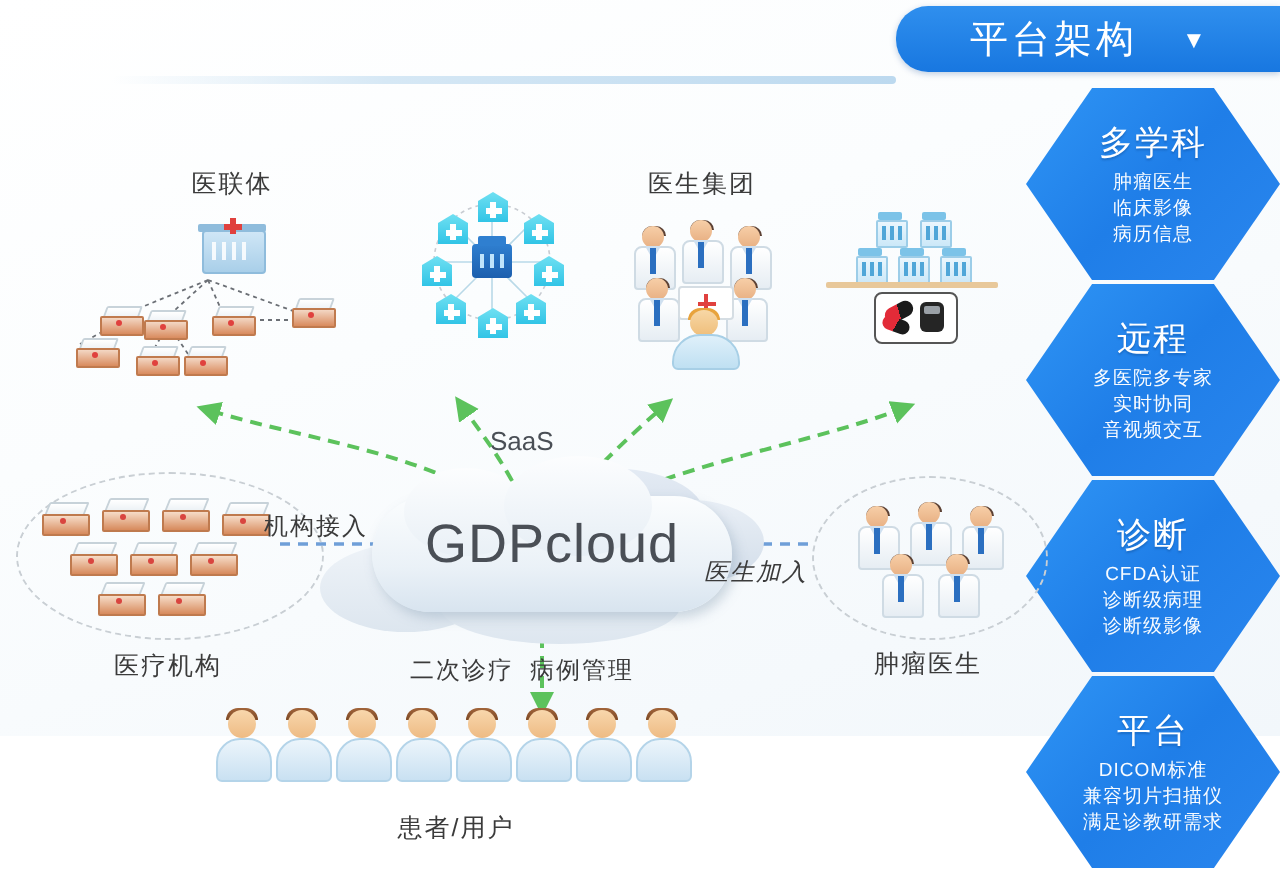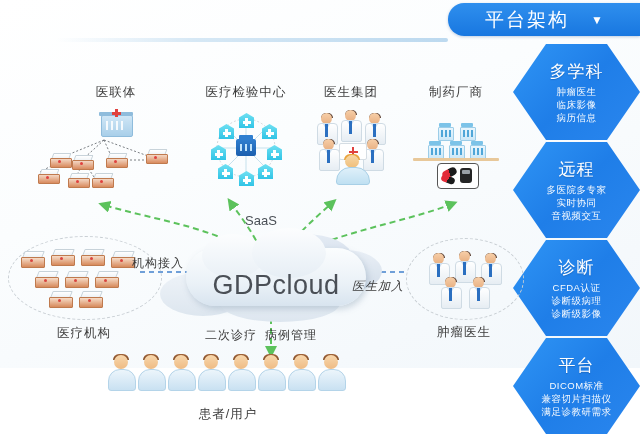--- a/index.html
+++ b/index.html
@@ -153,21 +153,21 @@
     background:linear-gradient(180deg,#eef3f8 0%,#dde6ef 100%);}
   #cloud .main{
     position:absolute;left:26px;top:20px;width:180px;height:58px;border-radius:29px;
     background:linear-gradient(180deg,#fbfdfe 0%,#eaf1f7 62%,#d8e4ef 100%);
     box-shadow:2px 3px 6px rgba(120,145,170,.35);
   }
   #cloud .puff-a{left:42px;top:6px;width:62px;height:44px;
     background:linear-gradient(180deg,#fcfdfe 0%,#e9f0f6 100%);}
   #cloud .puff-b{left:92px;top:0px;width:74px;height:50px;
     background:linear-gradient(180deg,#fcfdfe 0%,#e6eef5 100%);}
-  #cloud-text{position:absolute;left:26px;top:28px;width:180px;height:58px;
+  #cloud-text{position:absolute;left:26px;top:15px;width:180px;height:58px;
     display:flex;align-items:center;justify-content:center;
     font-size:27px;color:#4a4f56;letter-spacing:.5px;z-index:5;}
 
   
   .conn-lbl{position:absolute;font-size:12px;color:#3b3b3b;letter-spacing:1px;white-space:nowrap;}
   #lbl-saas{left:245px;top:213px;font-size:13px;color:#4a4f56;letter-spacing:0;}
   #lbl-access{left:132px;top:255px;}
   #lbl-join{left:352px;top:278px;font-style:italic;}
   #lbl-second{left:205px;top:327px;}
   #lbl-case{left:265px;top:327px;}
@@ -307,21 +307,20 @@
         </div>
       <div class="bldg" style="left:46px;top:64px">
         <div class="b-top"></div>
           <div class="b-bot"></div>
           <div class="b-dot"></div>
         </div>
     </div>
   </div>
 
   <div class="entity" id="ent-lab">
-    <div class="ent-label">医疗检验中心</div>
     <div class="ent-art">
       <div class="lab-wrap">
         <svg style="position:absolute;left:0;top:0;width:86px;height:78px" viewBox="0 0 86 78">
           <circle cx="43" cy="39" r="29" fill="none" stroke="#c8ccd2" stroke-width="0.8" stroke-dasharray="2,2"></circle>
           <g stroke="#b9d9e8" stroke-width="0.8">
             <line x1="43" y1="39" x2="43" y2="14"></line>
               <line x1="43" y1="39" x2="43" y2="64"></line>
             <line x1="43" y1="39" x2="18" y2="39"></line>
               <line x1="43" y1="39" x2="68" y2="39"></line>
             <line x1="43" y1="39" x2="25" y2="21"></line>
@@ -394,21 +393,20 @@
             </div>
           <div class="n-hair"></div>
             <div class="n-head"></div>
             <div class="n-body"></div>
         </div>
       </div>
     </div>
   </div>
 
   <div class="entity" id="ent-pharma">
-    <div class="ent-label">制药厂商</div>
     <div class="ent-art">
       <div class="ph-wrap">
         <div class="ph-b" style="left:22px;top:12px">
           <div class="pb-r"></div>
             <div class="pb-w"></div>
           <div class="pb-s" style="left:4px"></div>
             <div class="pb-s" style="left:8px"></div>
           <div class="pb-s" style="left:12px"></div>
           </div>
         <div class="ph-b" style="left:44px;top:12px">

